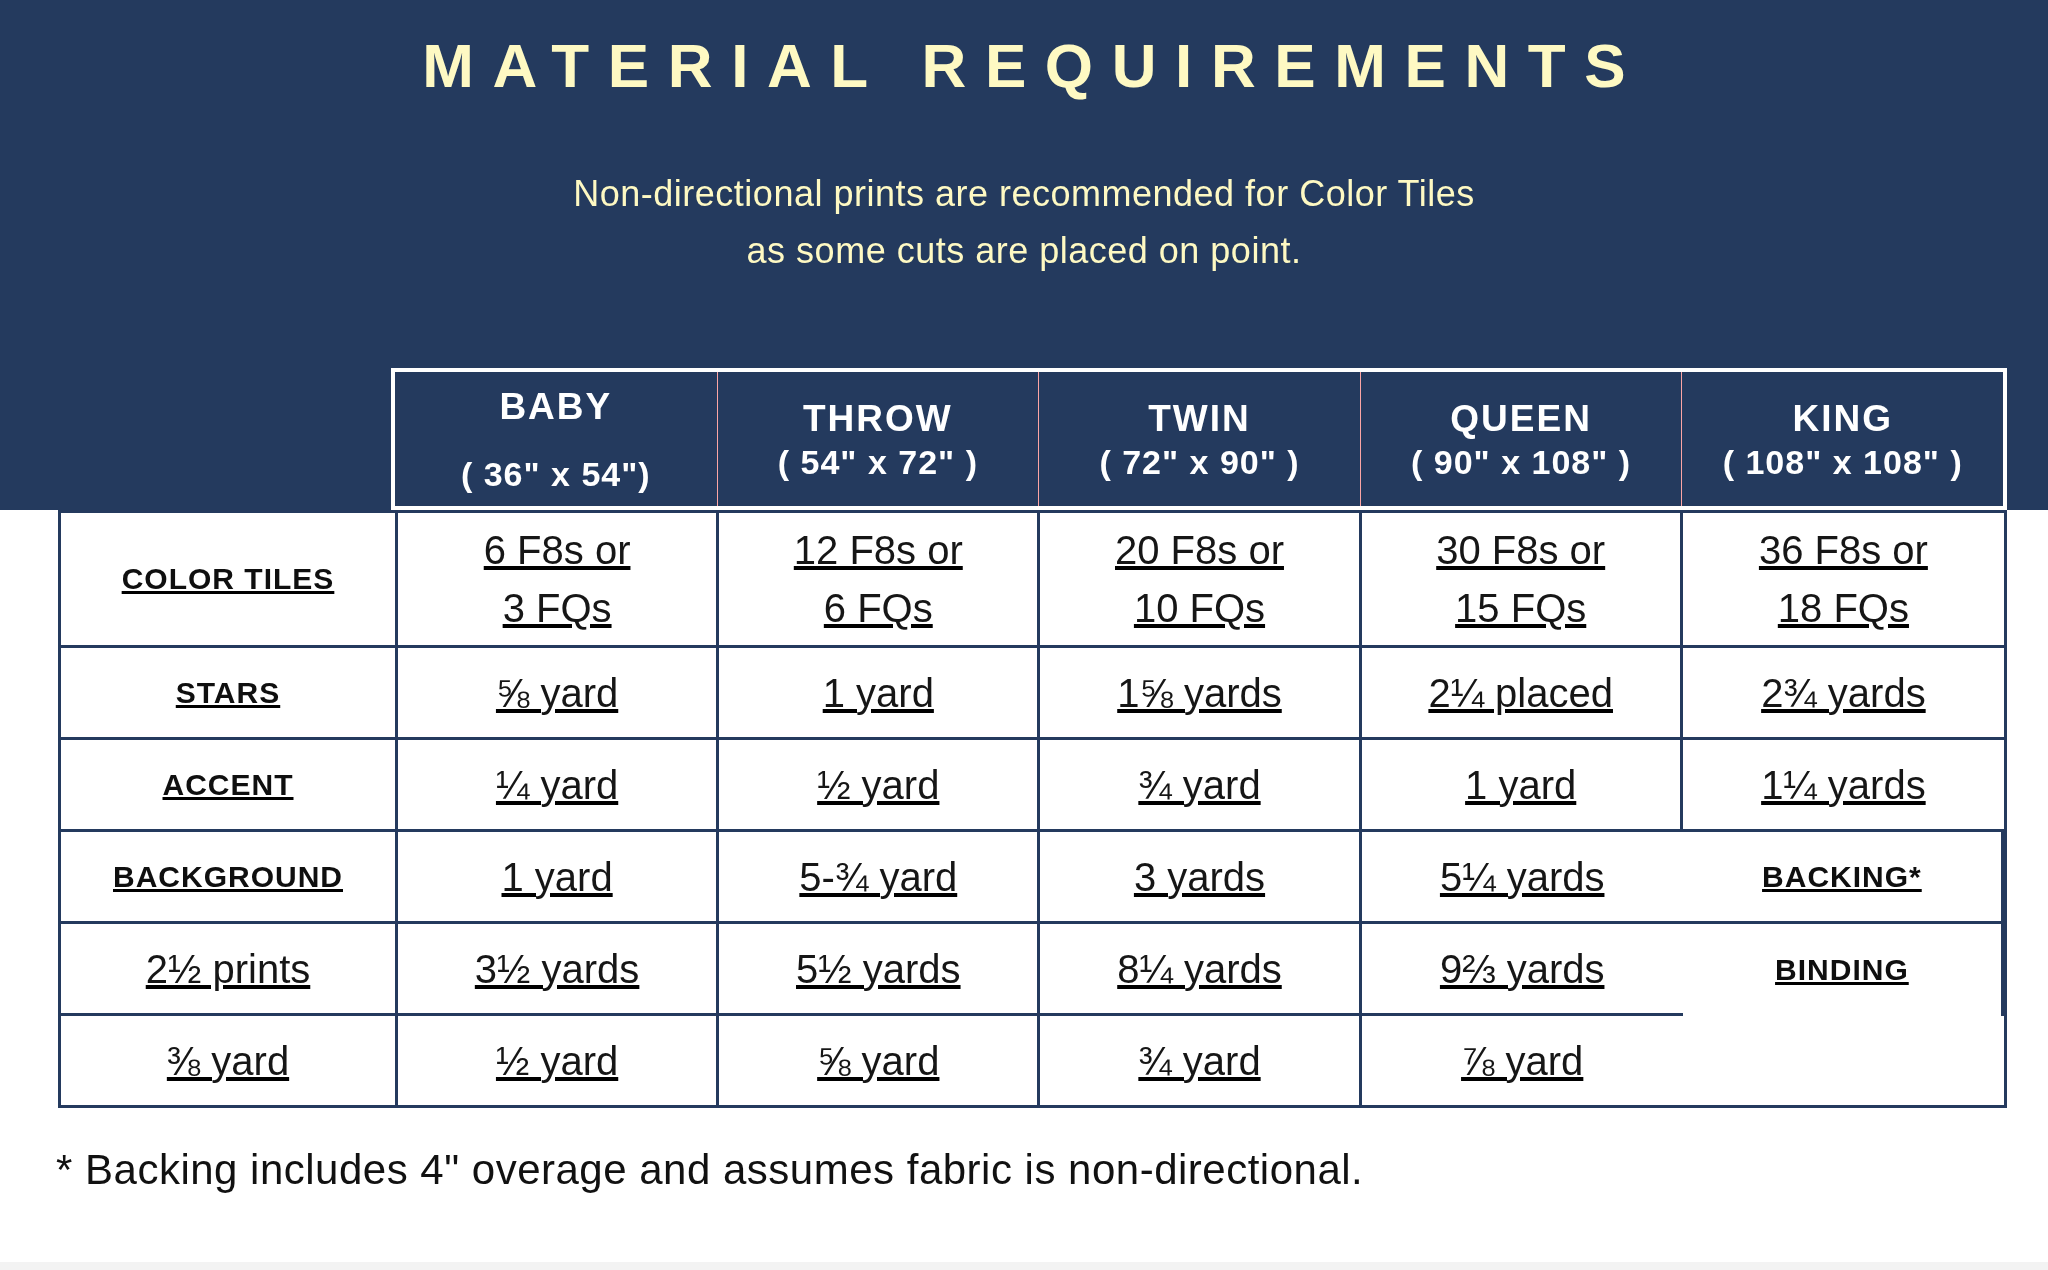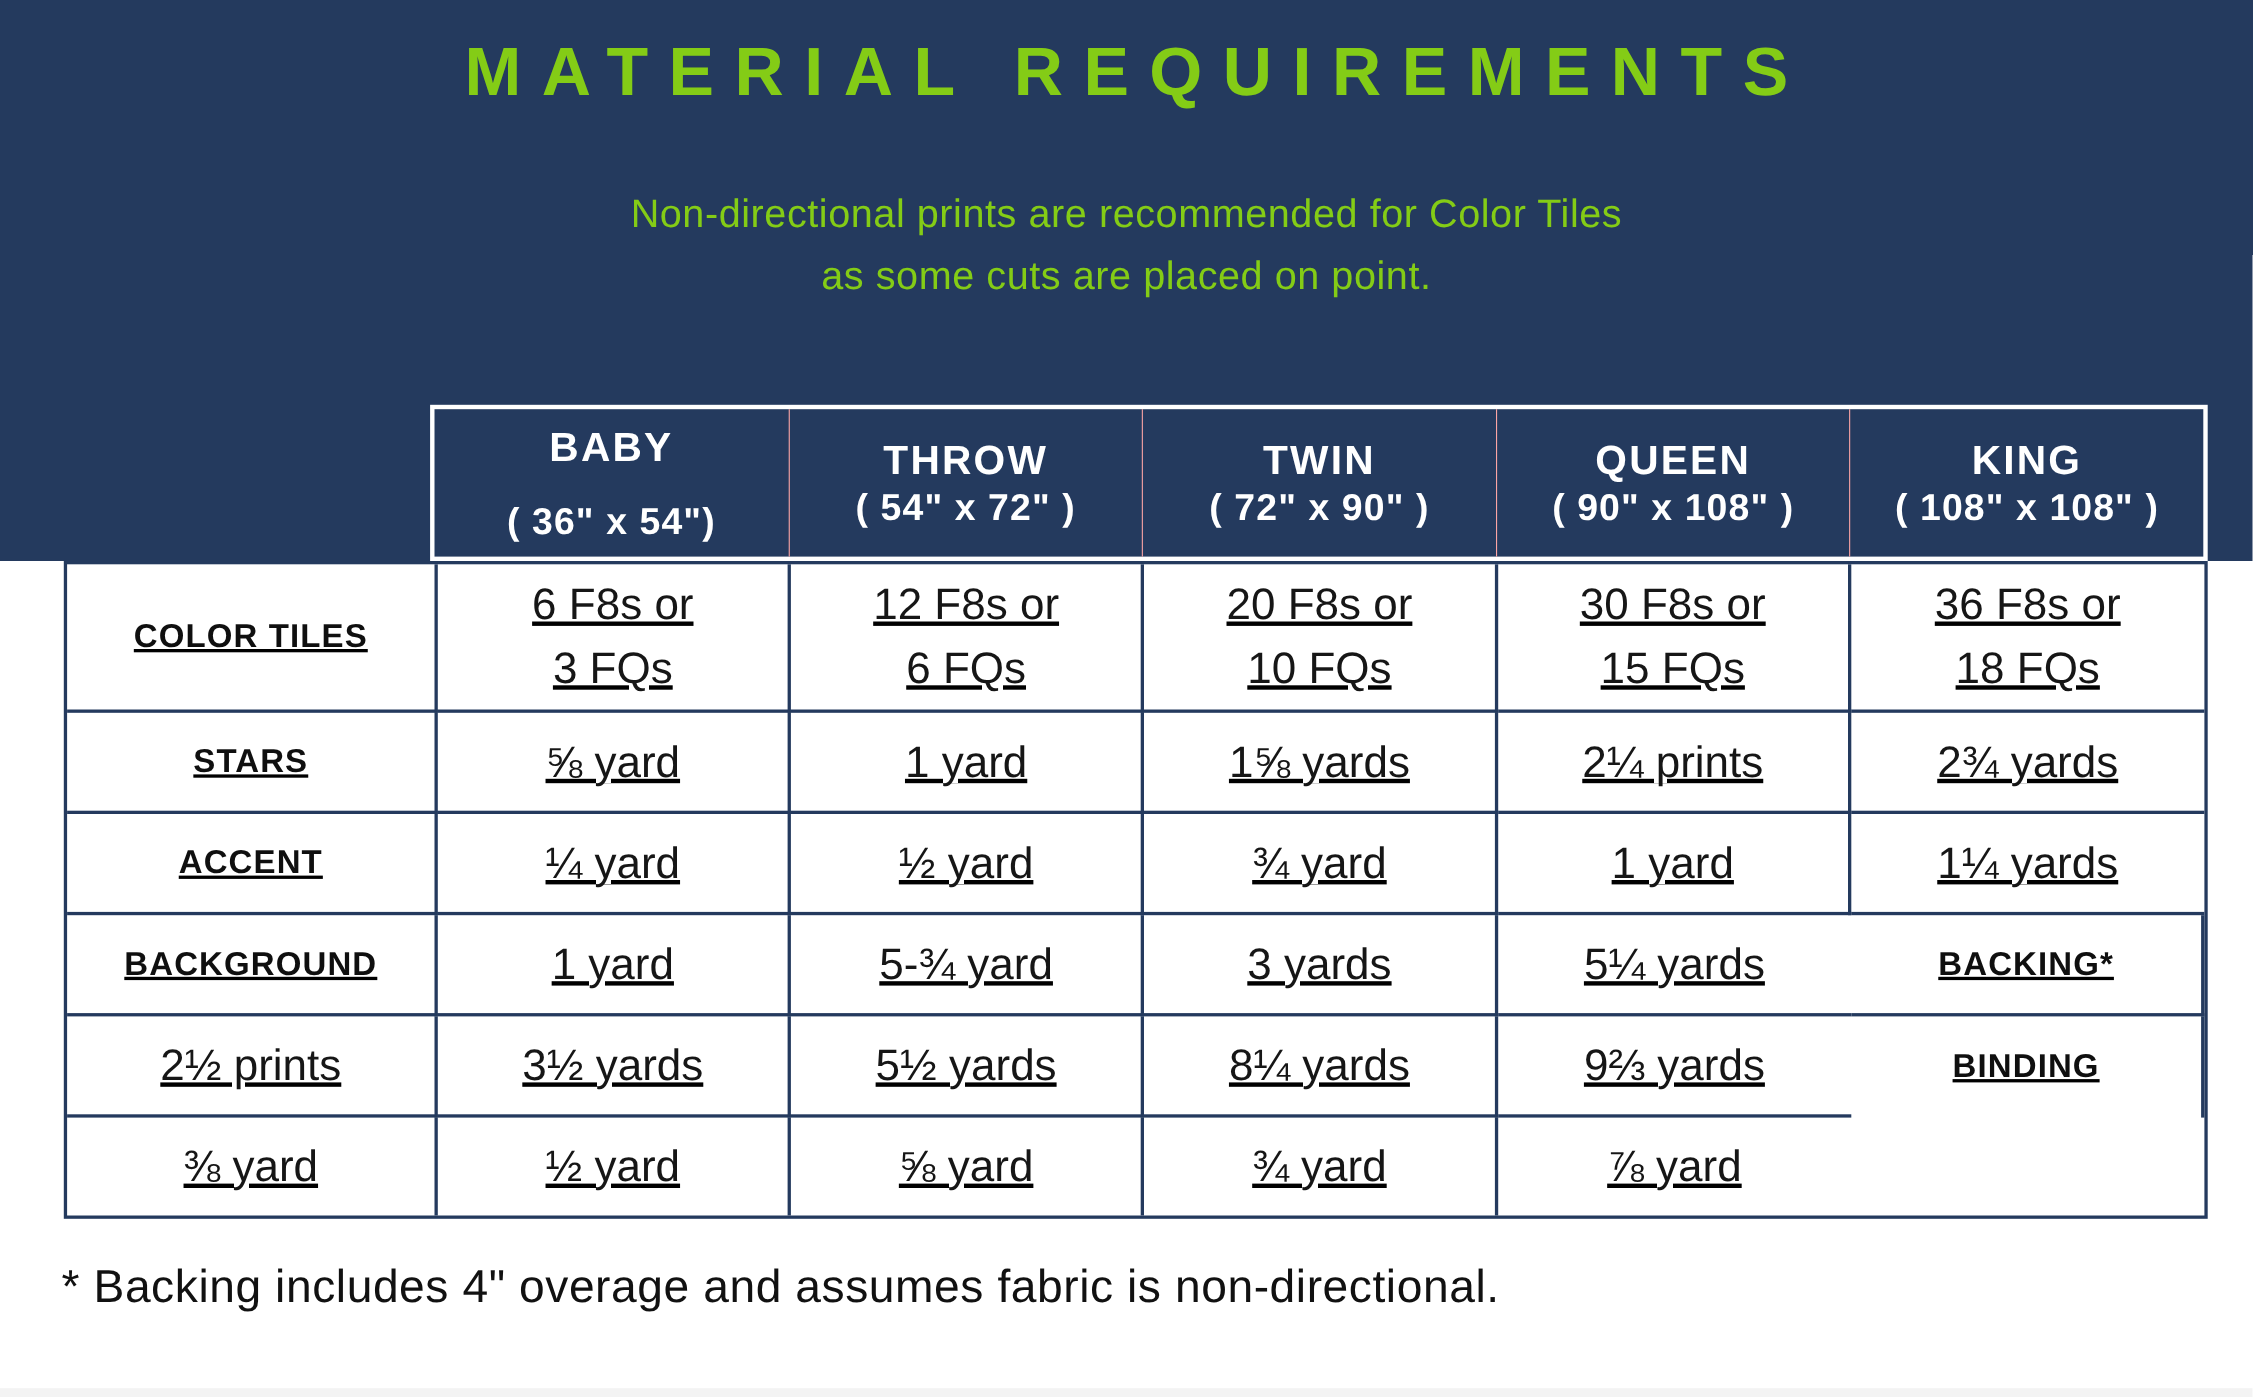--- a/index.html
+++ b/index.html
@@ -7,21 +7,21 @@
     position:relative;
     width:2048px;height:1270px;
     background:#ffffff;
     font-family:"Liberation Sans", sans-serif;
     overflow:hidden;
   }
   
   .hero{
     position:absolute;left:0;top:0;width:2048px;height:510px;
     background:#243A5E;
-    color:#84cc16;
+    color:#fef9c3;
   }
   .hero-title{
     position:absolute;left:0;top:30px;width:2048px;
     margin:0;
     text-align:center;
     font-size:62px;font-weight:bold;
     letter-spacing:0.30em;
     text-indent:0.30em; 
     white-space:nowrap;
   }
@@ -143,21 +143,21 @@
 10 FQs</div>
     <div class="b-cell cell-value">30 F8s or
 15 FQs</div>
     <div class="b-cell cell-value last-col">36 F8s or
 18 FQs</div>
 
     <div class="b-cell row-label">STARS</div>
     <div class="b-cell cell-value">⅝ yard</div>
     <div class="b-cell cell-value">1 yard</div>
     <div class="b-cell cell-value">1⅝ yards</div>
-    <div class="b-cell cell-value">2¼ prints</div>
+    <div class="b-cell cell-value">2¼ placed</div>
     <div class="b-cell cell-value last-col">2¾ yards</div>
 
     <div class="b-cell row-label">ACCENT</div>
     <div class="b-cell cell-value">¼ yard</div>
     <div class="b-cell cell-value">½ yard</div>
     <div class="b-cell cell-value">¾ yard</div>
     <div class="b-cell cell-value">1 yard</div>
     <div class="b-cell cell-value last-col">1¼ yards</div>
 
     <div class="b-cell row-label">BACKGROUND</div>

